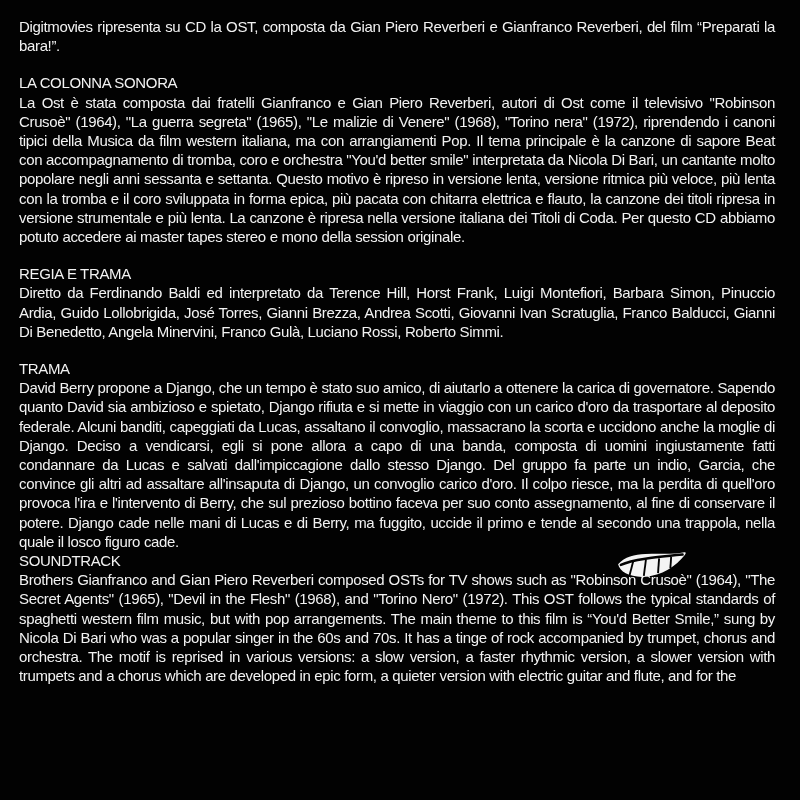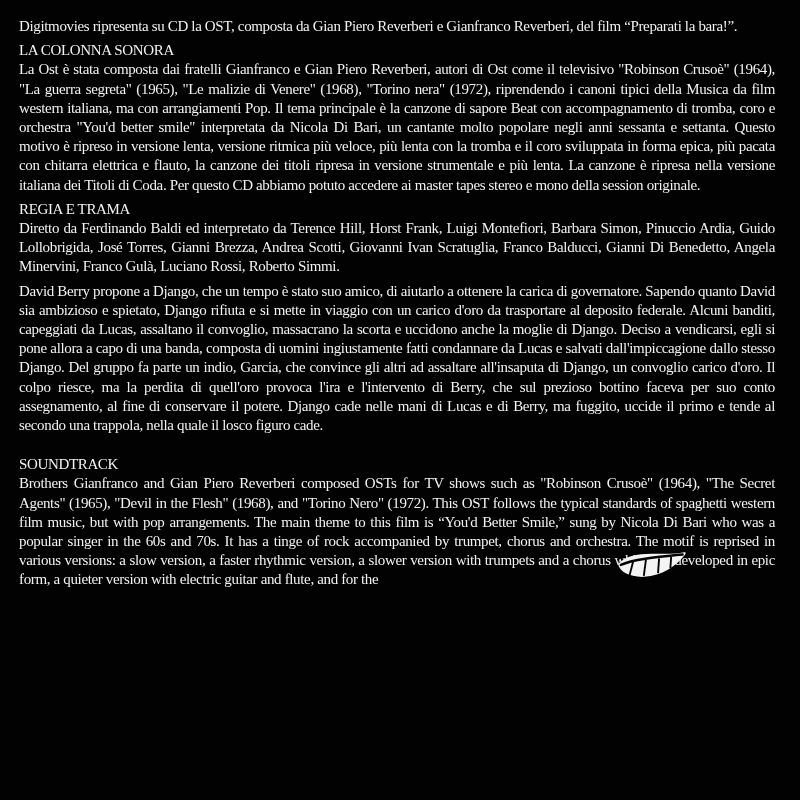--- a/index.html
+++ b/index.html
@@ -7,48 +7,48 @@
     padding: 0;
     background: #000;
   }
   .page {
     position: relative;
     width: 800px;
     height: 800px;
     box-sizing: border-box;
     background: #020202;
     color: #f2f2f2;
-    font-family: Liberation Serif, serif;
+    font-family: Liberation Sans, sans-serif;
     font-size: 15px;
     line-height: 19.2px;
     letter-spacing: -0.35px;
     padding: 17px 25px 0 19px;
     overflow: hidden;
   }
   .page p, .page h2 {
     margin: 0;
     padding: 0;
     font-size: inherit;
     font-weight: normal;
     line-height: inherit;
   }
   .para {
     text-align: justify;
   }
   .sec {
-    margin-top: 5px;
+    margin-top: 18px;
   }
   .sec-first {
     margin-top: 0;
   }
   .sec-intro-en {
     margin-top: 37px;
   }
   .sec-soundtrack {
-    margin-top: 20px;
+    margin-top: 0;
   }
   .smile-icon {
     position: absolute;
     left: 617px;
     top: 549px;
     width: 70px;
     height: 34px;
   }
   .smile-icon svg {
     display: block;
@@ -69,20 +69,21 @@
     <h2>LA COLONNA SONORA</h2>
     <p class="para">La Ost è stata composta dai fratelli Gianfranco e Gian Piero Reverberi, autori di Ost come il televisivo "Robinson Crusoè" (1964), "La guerra segreta" (1965), "Le malizie di Venere" (1968), "Torino nera" (1972), riprendendo i canoni tipici della Musica da film western italiana, ma con arrangiamenti Pop. Il tema principale è la canzone di sapore Beat con accompagnamento di tromba, coro e orchestra "You'd better smile" interpretata da Nicola Di Bari, un cantante molto popolare negli anni sessanta e settanta. Questo motivo è ripreso in versione lenta, versione ritmica più veloce, più lenta con la tromba e il coro sviluppata in forma epica, più pacata con chitarra elettrica e flauto, la canzone dei titoli ripresa in versione strumentale e più lenta. La canzone è ripresa nella versione italiana dei Titoli di Coda. Per questo CD abbiamo potuto accedere ai master tapes stereo e mono della session originale.</p>
   </section>
 
   <section class="sec">
     <h2>REGIA E TRAMA</h2>
     <p class="para">Diretto da Ferdinando Baldi ed interpretato da Terence Hill, Horst Frank, Luigi Montefiori, Barbara Simon, Pinuccio Ardia, Guido Lollobrigida, José Torres, Gianni Brezza, Andrea Scotti, Giovanni Ivan Scratuglia, Franco Balducci, Gianni Di Benedetto, Angela Minervini, Franco Gulà, Luciano Rossi, Roberto Simmi.</p>
   </section>
 
   <section class="sec">
+    <h2>TRAMA</h2>
     <p class="para">David Berry propone a Django, che un tempo è stato suo amico, di aiutarlo a ottenere la carica di governatore. Sapendo quanto David sia ambizioso e spietato, Django rifiuta e si mette in viaggio con un carico d'oro da trasportare al deposito federale. Alcuni banditi, capeggiati da Lucas, assaltano il convoglio, massacrano la scorta e uccidono anche la moglie di Django. Deciso a vendicarsi, egli si pone allora a capo di una banda, composta di uomini ingiustamente fatti condannare da Lucas e salvati dall'impiccagione dallo stesso Django. Del gruppo fa parte un indio, Garcia, che convince gli altri ad assaltare all'insaputa di Django, un convoglio carico d'oro. Il colpo riesce, ma la perdita di quell'oro provoca l'ira e l'intervento di Berry, che sul prezioso bottino faceva per suo conto assegnamento, al fine di conservare il potere. Django cade nelle mani di Lucas e di Berry, ma fuggito, uccide il primo e tende al secondo una trappola, nella quale il losco figuro cade.</p>
   </section>
 
 
   <section class="sec sec-soundtrack">
     <h2>SOUNDTRACK</h2>
     <p class="para">Brothers Gianfranco and Gian Piero Reverberi composed OSTs for TV shows such as "Robinson Crusoè" (1964), "The Secret Agents" (1965), "Devil in the Flesh" (1968), and "Torino Nero" (1972). This OST follows the typical standards of spaghetti western film music, but with pop arrangements. The main theme to this film is “You'd Better Smile,” sung by Nicola Di Bari who was a popular singer in the 60s and 70s. It has a tinge of rock accompanied by trumpet, chorus and orchestra. The motif is reprised in various versions: a slow version, a faster rhythmic version, a slower version with trumpets and a chorus which are developed in epic form, a quieter version with electric guitar and flute, and for the</p>
   </section>
 
   <div class="smile-icon">

